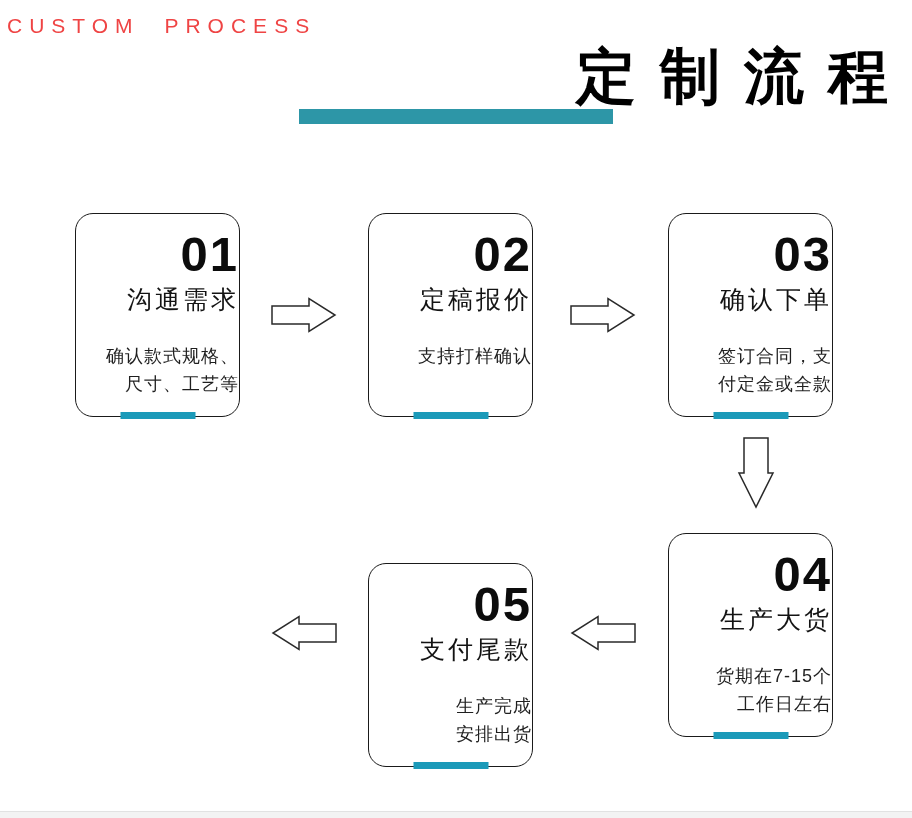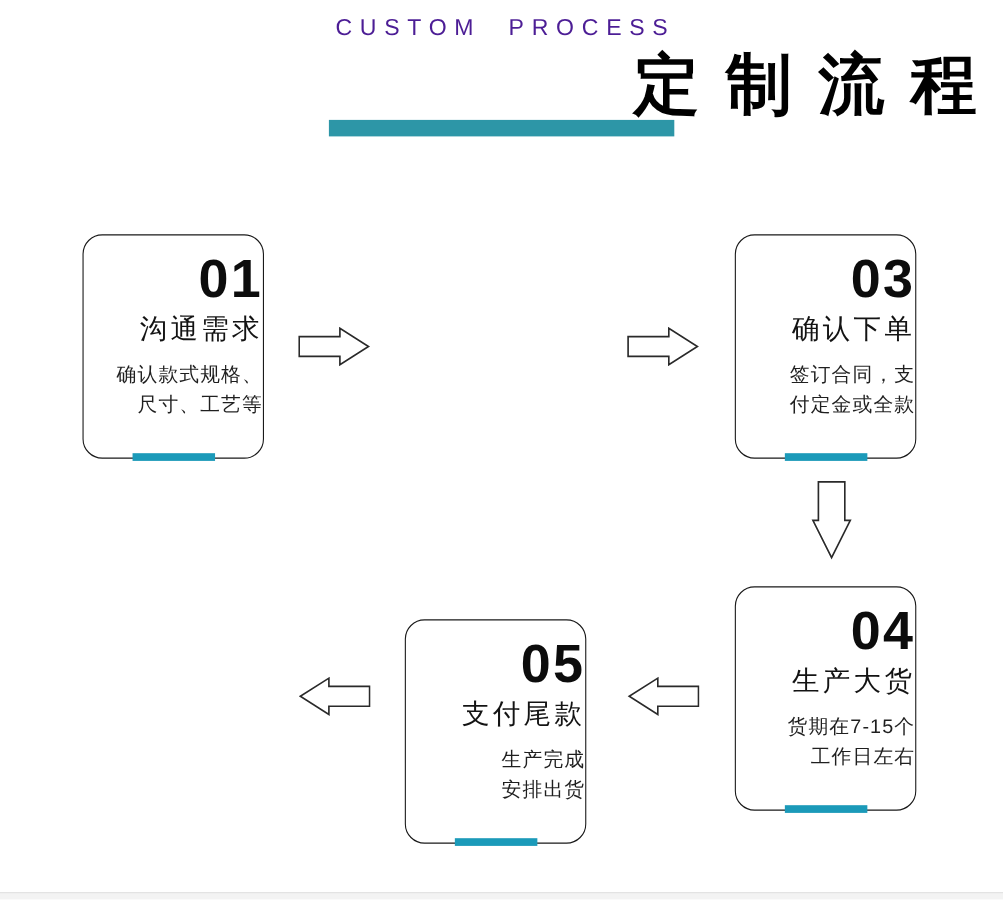--- a/index.html
+++ b/index.html
@@ -13,24 +13,23 @@
   body{font-family:"Liberation Sans","DejaVu Sans",sans-serif;color:var(--ink);}
   .page{
     position:relative;
     width:912px;height:818px;
     background:#fff;
     overflow:hidden;
   }
   
   .subtitle{
     position:absolute;top:14px;left:0;width:100%;
-    text-align:center;
     font-size:21px;letter-spacing:7px;word-spacing:12px;
     padding-left:7px;
-    color:#4c1d95;
+    color:#ef4444;
     font-weight:400;
   }
   .title-wrap{
     position:absolute;top:44px;left:0;width:100%;height:80px;
   }
   .title-bar{
     position:absolute;top:65px;left:50%;
     transform:translateX(-50%);
     width:314px;height:15px;
     background:var(--title-highlight);
@@ -59,21 +58,21 @@
     font-weight:600;letter-spacing:2px;
     color:#0c0c0c;
   }
   .card-title{
     font-size:25px;line-height:34px;
     letter-spacing:3px;
     color:#131313;
     font-weight:400;
   }
   .card-desc{
-    margin-top:10px;
+    margin-top:26px;
     font-size:18px;line-height:28px;
     letter-spacing:1px;
     color:#1f1f1f;
     white-space:pre-line;
   }
   .card-underline{
     position:absolute;bottom:-3px;left:50%;
     transform:translateX(-50%);
     width:75px;height:7px;
     background:var(--card-underline);
@@ -112,20 +111,26 @@
   </div>
 
   <div class="card pos-c1">
     <div class="card-number">01</div>
     <div class="card-title">沟通需求</div>
     <div class="card-desc">确认款式规格、
 尺寸、工艺等</div>
     <div class="card-underline"></div>
   </div>
 
+  <div class="card pos-c2">
+    <div class="card-number">02</div>
+    <div class="card-title">定稿报价</div>
+    <div class="card-desc">支持打样确认</div>
+    <div class="card-underline"></div>
+  </div>
 
   <div class="card pos-c3">
     <div class="card-number">03</div>
     <div class="card-title">确认下单</div>
     <div class="card-desc">签订合同，支
 付定金或全款</div>
     <div class="card-underline"></div>
   </div>
 
   <div class="card pos-c4">

